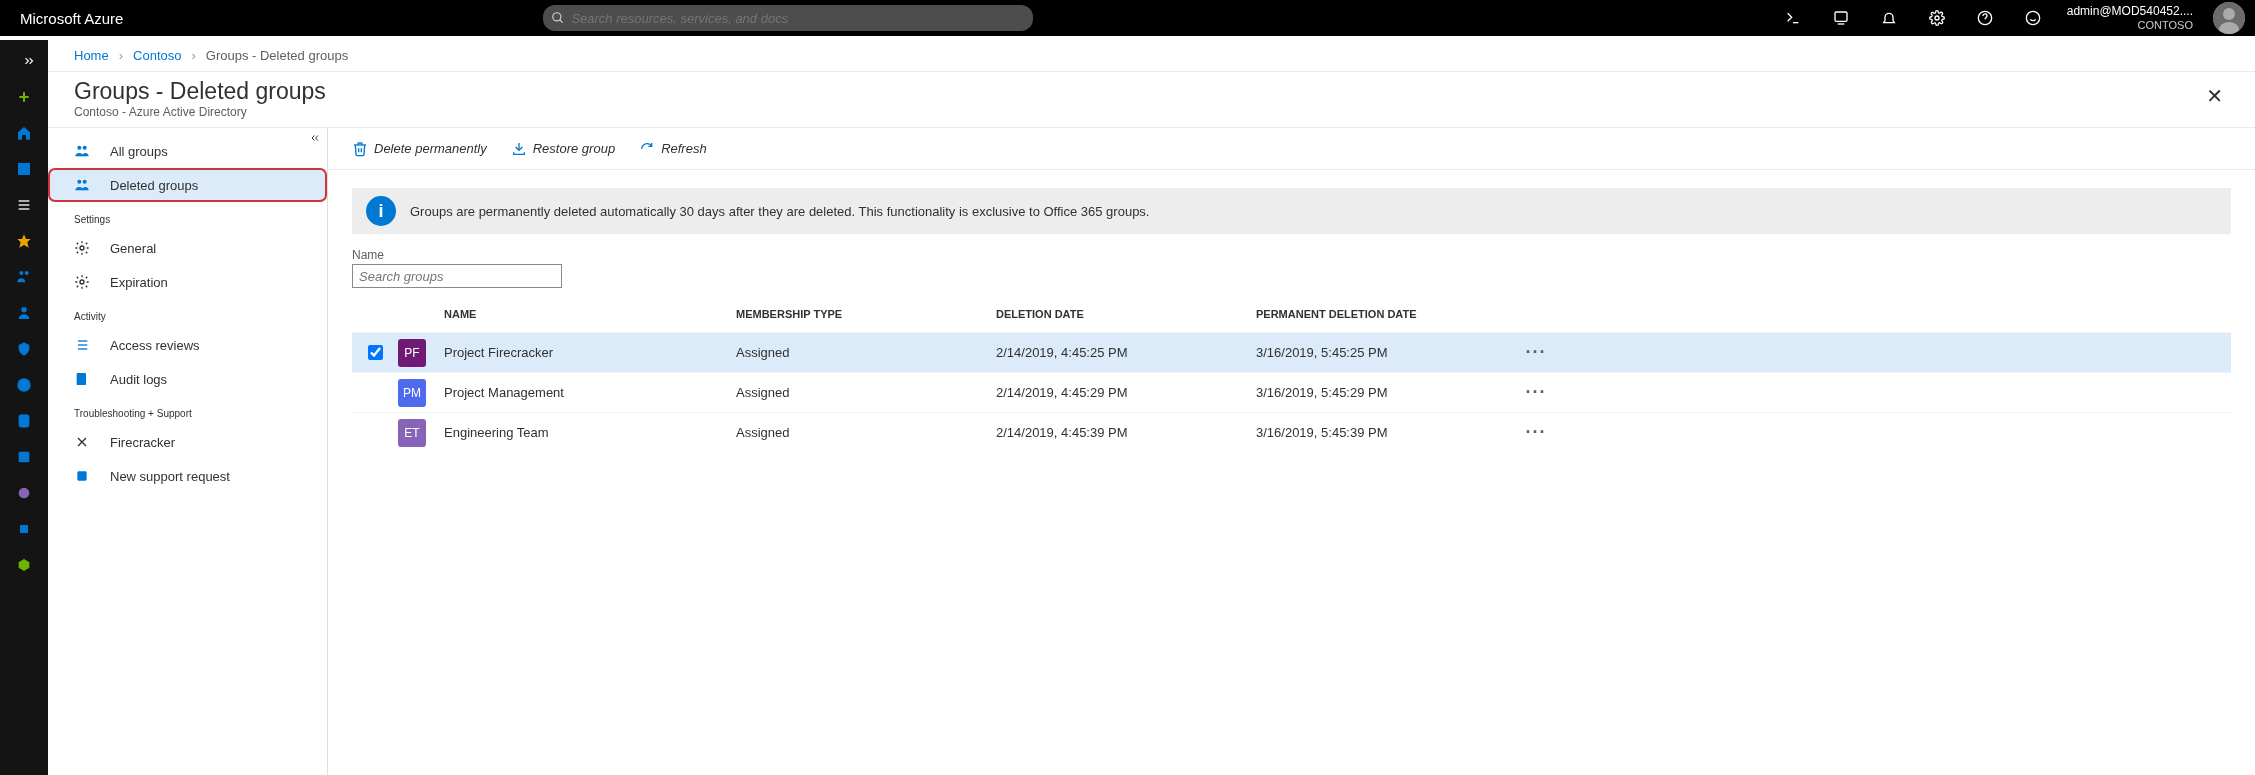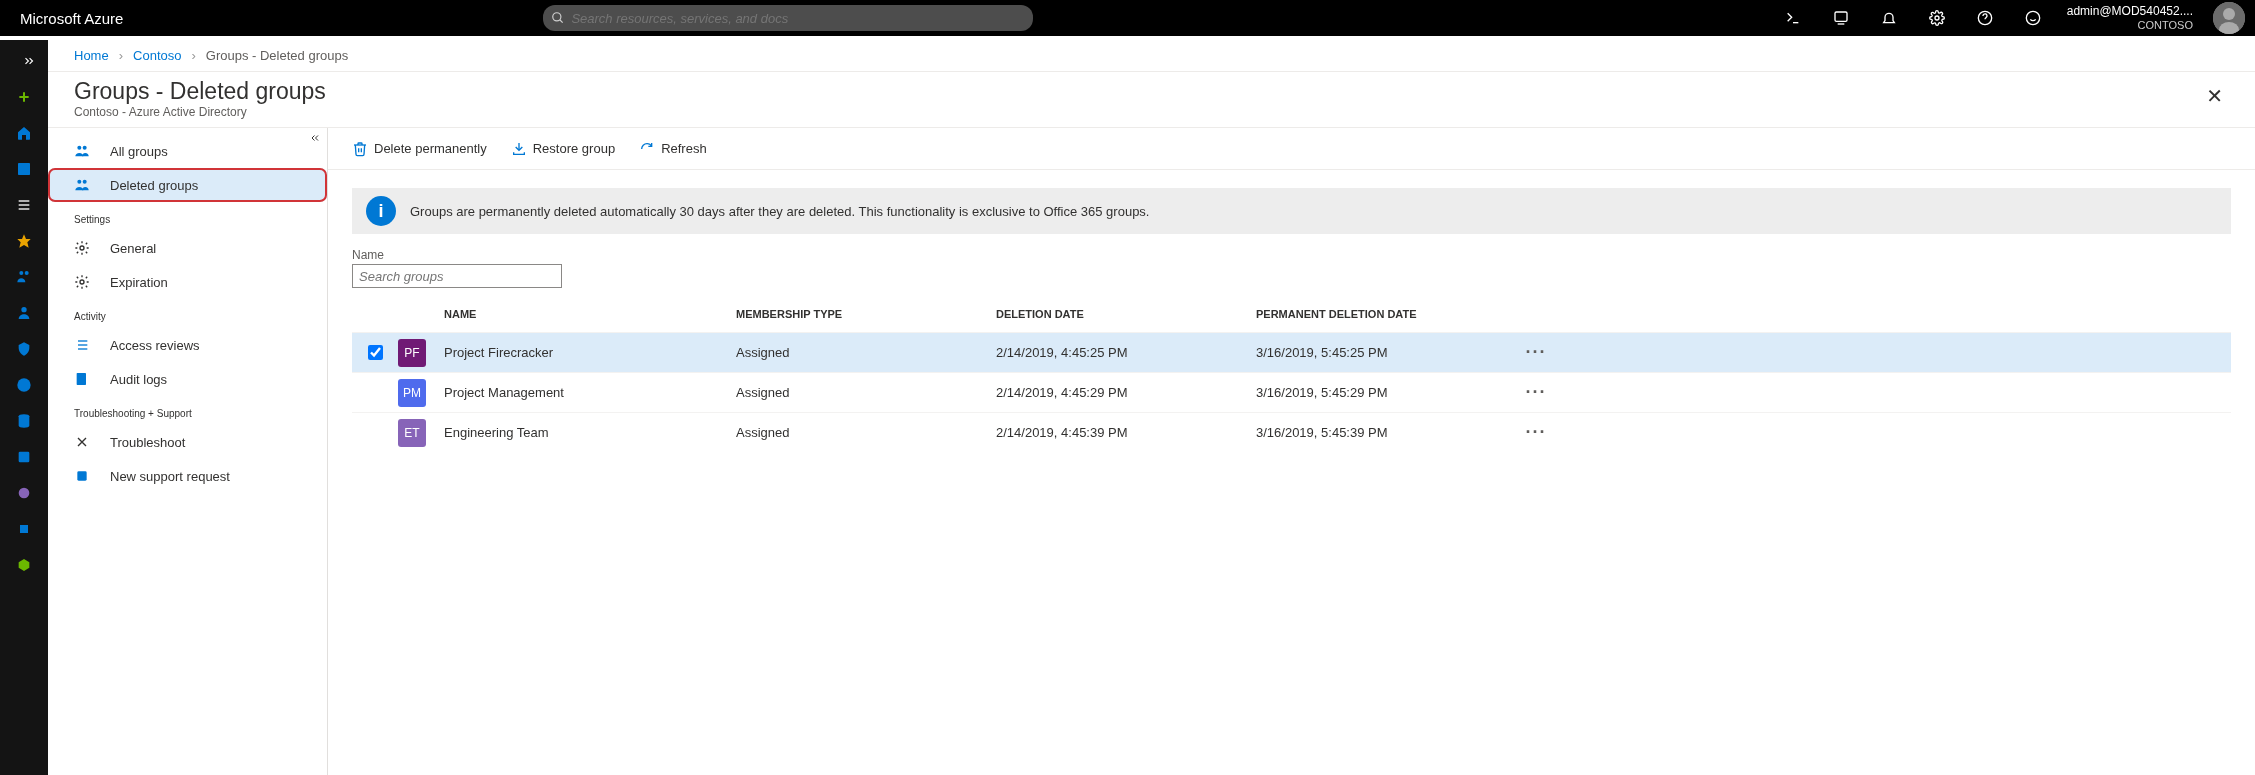--- a/index.html
+++ b/index.html
@@ -92,21 +92,21 @@
   .leftnav .section-label {
     font-size:10px; font-weight:400; padding:12px 14px 6px 26px; color:#323130;
   }
 
   
   .content { flex:1; display:flex; flex-direction:column; padding:0; }
   .toolbar {
     height:42px; display:flex; align-items:center; gap:24px; padding:0 24px;
     border-bottom:1px solid #edebe9;
   }
-  .toolbar .tbtn2 { display:flex; align-items:flex-start; gap:6px; cursor:pointer; font-size:13px; }
+  .toolbar .tbtn2 { display:flex; align-items:flex-start; gap:6px; cursor:pointer; font-size:13px;font-style:italic; }
   .toolbar .tbtn2 svg { color:#0078d4; }
 
   .infobar {
     margin:18px 24px 10px; background:#ededed; display:flex; align-items:center;
     min-height:44px; padding:8px 14px;
   }
   .infobar .info-icon {
     width:30px; height:30px; border-radius:50%; background:#0078d4; color:#fff;
     display:flex; align-items:center; justify-content:center; margin-right:14px;
     font-weight:700; font-size:18px; flex:0 0 30px;
@@ -387,21 +387,21 @@
         <span>Audit logs</span>
       </div>
 
       <div class="section-label">Troubleshooting + Support</div>
       <div class="nav-item">
         <span class="nic">
             <svg width="16" height="16" viewBox="0 0 24 24" fill="none" stroke="#323130" stroke-width="2">
               <path d="M6 6l12 12M6 18L18 6"></path>
             </svg>
           </span>
-        <span>Troubleshoot</span>
+        <span>Firecracker</span>
       </div>
       <div class="nav-item">
         <span class="nic">
             <svg width="16" height="16" viewBox="0 0 24 24" fill="#0078d4">
               <rect x="5" y="5" width="14" height="14" rx="2"></rect>
             </svg>
           </span>
         <span>New support request</span>
       </div>
     </div>

